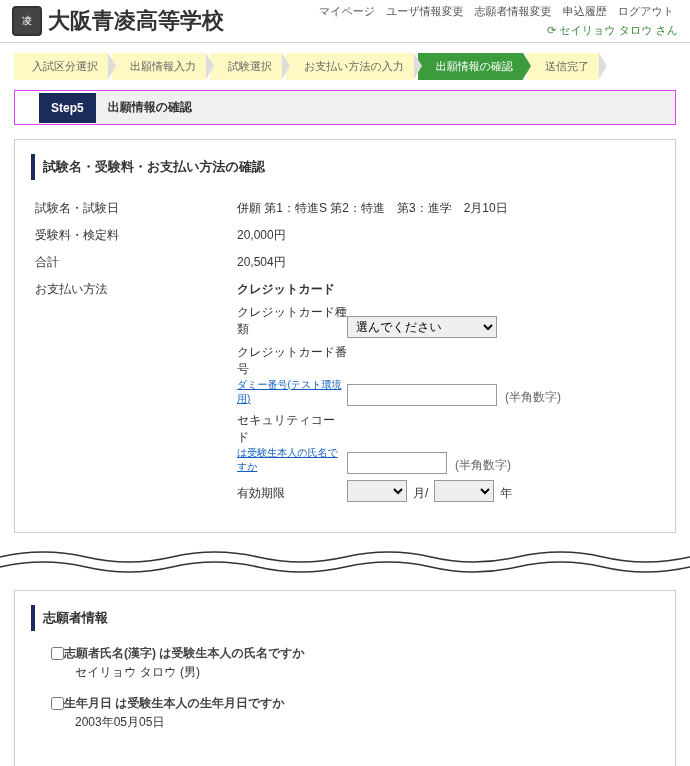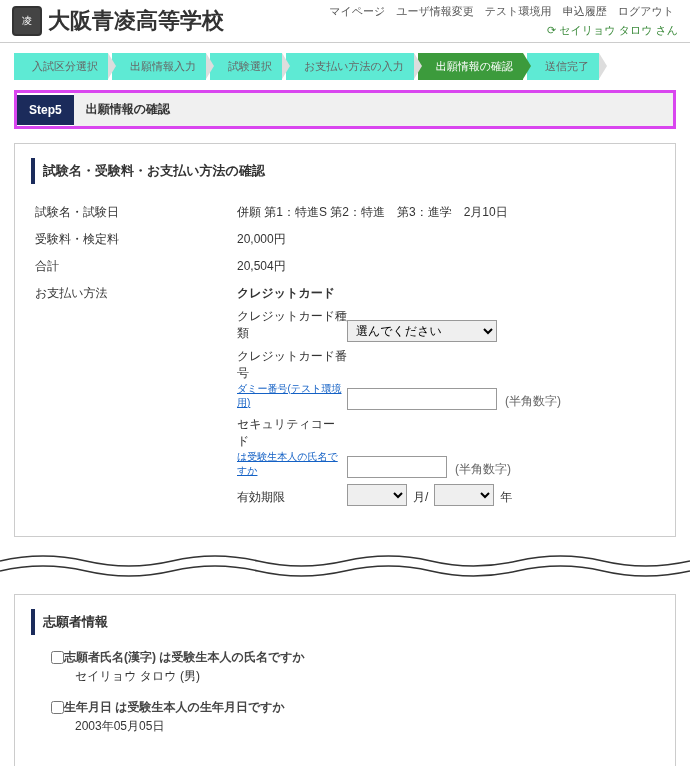--- a/index.html
+++ b/index.html
@@ -6,25 +6,25 @@
 body { font-family: "MS PGothic", Meiryo, sans-serif; background: #fff; font-size: 12px; color: #333; width: 690px; }
 .header { display: flex; align-items: center; justify-content: space-between; padding: 4px 12px; border-bottom: 1px solid #ccc; }
 .brand { display: flex; align-items: center; gap: 6px; }
 .crest { width: 30px; height: 30px; border: 2px solid #333; border-radius: 4px; background:#444; display:flex; align-items:center; justify-content:center; color:#fff; font-size:10px; }
 .school { font-size: 22px; font-weight: bold; }
 .topnav { text-align: right; font-size: 11px; }
 .topnav-links span { margin: 0 4px; color:#555; cursor:pointer; }
 .topnav-user { color: #3a8a3a; margin-top:4px; }
 .topnav-user::before { content:"⟳"; color:#3a8a3a; margin-right:3px; }
 .wizard { display: flex; margin: 10px 14px; }
-.wizard .step { background:#5eead4; color:#666; font-size:11px; padding:6px 10px 6px 18px; position:relative; margin-right:4px; }
+.wizard .step { background:#fef9c3; color:#666; font-size:11px; padding:6px 10px 6px 18px; position:relative; margin-right:4px; }
 .wizard .step::after { content:""; position:absolute; right:-8px; top:0; border-top:13px solid transparent; border-bottom:13px solid transparent; border-left:8px solid #ddd; z-index:1; }
 .wizard .step.active { background:#3c9b3c; color:#fff; }
 .wizard .step.active::after { border-left-color:#3c9b3c; }
-.stepbar { margin: 8px 14px 0; display:flex; align-items:center; border:3px solid #d946ef; }
+.stepbar { margin: 8px 14px 0; display:flex; align-items:center; border:1px solid #d946ef;padding-left:24px; }
 .stepbar .stepno { background:#1b2b5b; color:#fff; padding:8px 12px; font-weight:bold; }
 .stepbar .steptitle { padding:8px 12px; color:#333; font-weight:bold; flex:1; background:#f0f0f0; }
 .panel { margin: 14px; border:1px solid #ccc; padding:14px 16px 18px; }
 .section-h { border-left:4px solid #1b2b5b; padding:4px 8px; font-weight:bold; font-size:13px; margin-bottom:14px; }
 table.kv { width:100%; font-size:12px; }
 table.kv td { padding:4px 2px; vertical-align:top; }
 table.kv td.k { width:200px; color:#333; }
 .sub { color:#333; }
 .cc-block { margin-top:6px; }
 .cc-row { display:flex; align-items:flex-end; margin:6px 0; }
@@ -45,21 +45,21 @@
 
 <div class="header">
   <div class="brand">
     <div class="crest">凌</div>
     <div class="school">大阪青凌高等学校</div>
   </div>
   <div class="topnav">
     <div class="topnav-links">
       <span>マイページ</span>
       <span>ユーザ情報変更</span>
-      <span>テスト環境用</span>
+      <span>志願者情報変更</span>
       <span>申込履歴</span>
       <span>ログアウト</span>
     </div>
     <div class="topnav-user">セイリョウ タロウ さん</div>
   </div>
 </div>
 
 <div class="wizard">
   <div class="step">入試区分選択</div>
   <div class="step">出願情報入力</div>

